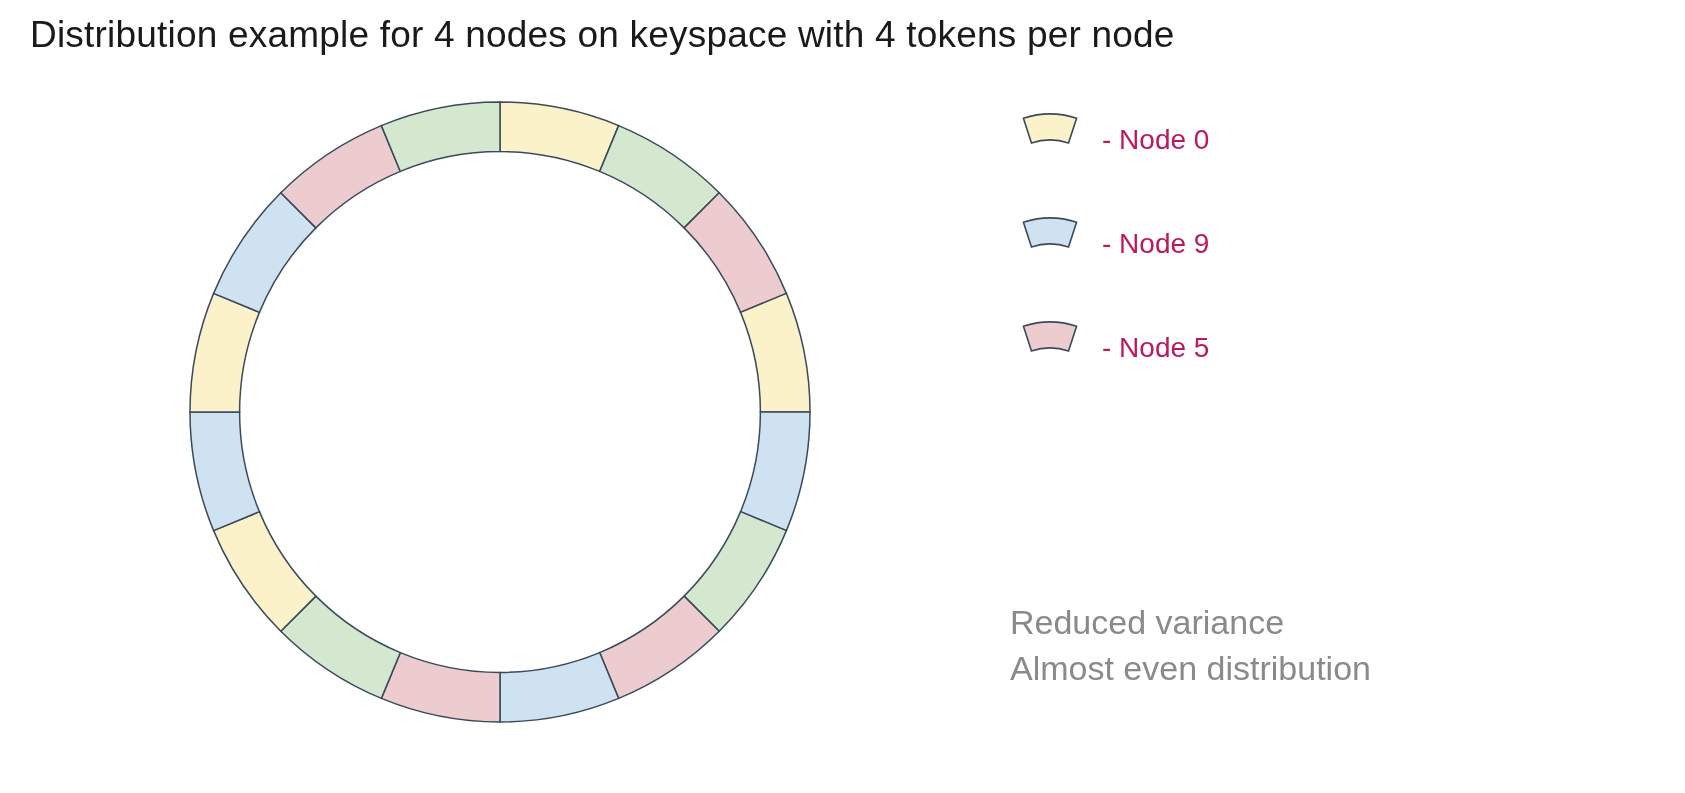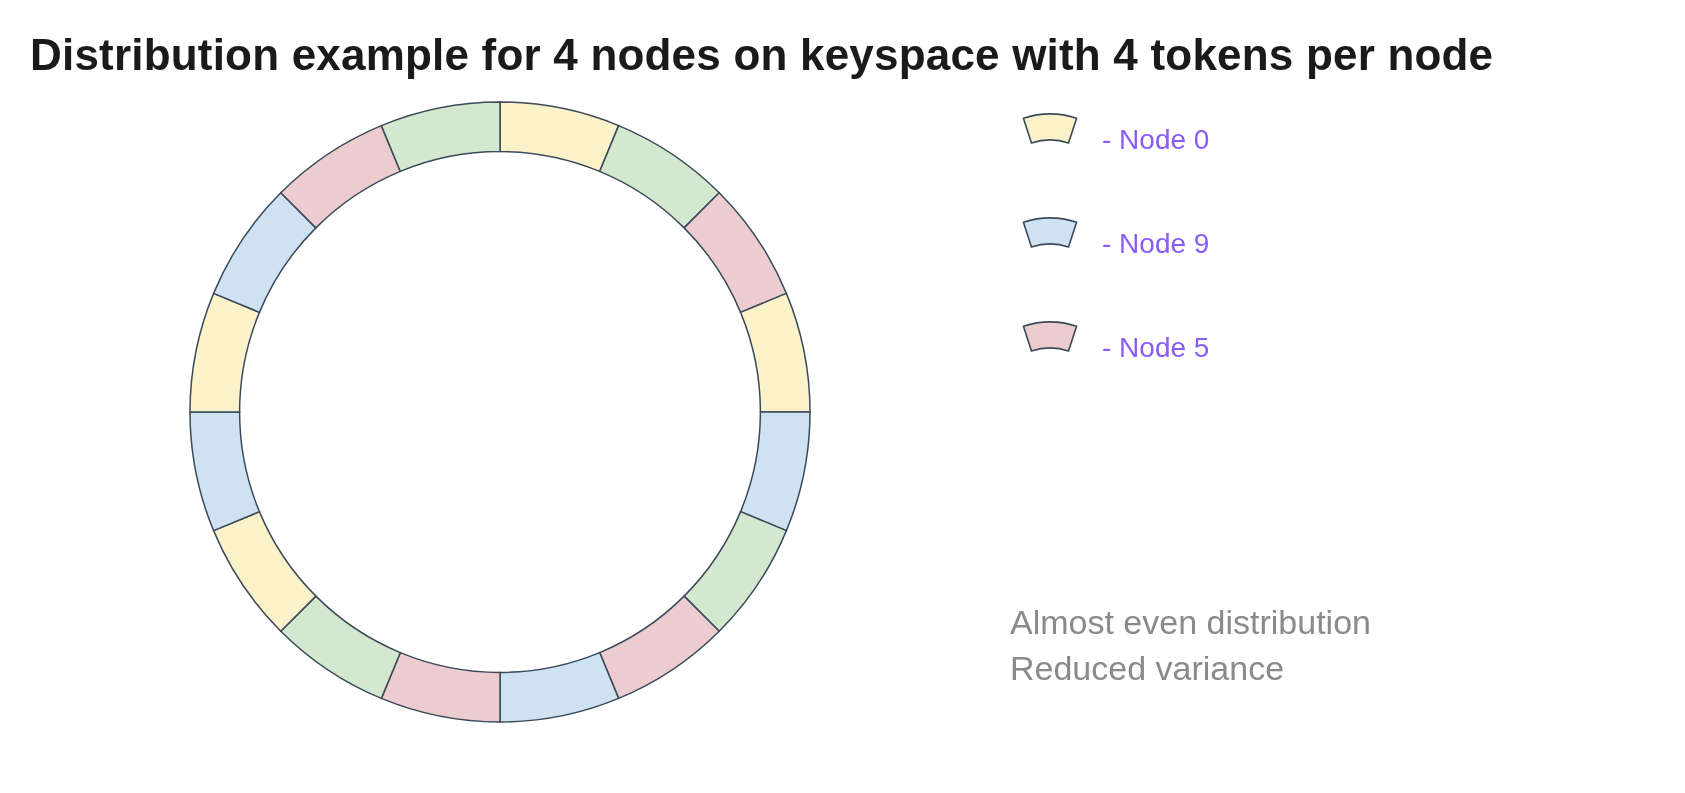--- a/index.html
+++ b/index.html
@@ -10,23 +10,23 @@
     color: #1a1a1a;
   }
   .stage {
     position: relative;
     width: 1685px;
     height: 793px;
   }
   .title {
     position: absolute;
     left: 30px;
-    top: 30px;
-    font-size: 44px;
-    font-weight: 700;
+    top: 14px;
+    font-size: 37px;
+    font-weight: 400;
     letter-spacing: 0.2px;
   }
   .ring-wrap {
     position: absolute;
     left: 170px;
     top: 82px;
     width: 660px;
     height: 660px;
   }
   .ring-svg {
@@ -45,21 +45,21 @@
     align-items: center;
     gap: 12px;
     margin-bottom: 44px;
   }
   .legend-swatch {
     width: 80px;
     height: 60px;
   }
   .legend-label {
     font-size: 28px;
-    color: #8b5cf6;
+    color: #be185d;
   }
   .notes {
     position: absolute;
     left: 1010px;
     top: 600px;
     width: 640px;
   }
   .note-line {
     font-size: 34px;
     color: #8a8a8a;
@@ -113,17 +113,17 @@
       </div>
       <div class="legend-item">
         <svg class="legend-swatch" viewBox="0 0 80 60">
           <path d="M 13.424538483754525 8.209139598616801 A 86 86 0 0 1 66.57546151624547 8.209139598616801 L 58.54101966249684 32.93660902229079 A 60 60 0 0 0 21.458980337503156 32.93660902229079 Z" fill="#ecccce" stroke="#3b4a5a" stroke-width="1.6"></path>
         </svg>
         <span class="legend-label">- Node 5</span>
       </div>
     </div>
 
   <div class="notes">
+    <div class="note-line">Reduced variance</div>
     <div class="note-line">Almost even distribution</div>
-    <div class="note-line">Reduced variance</div>
   </div>
 
 </div>
 
 </body></html>

